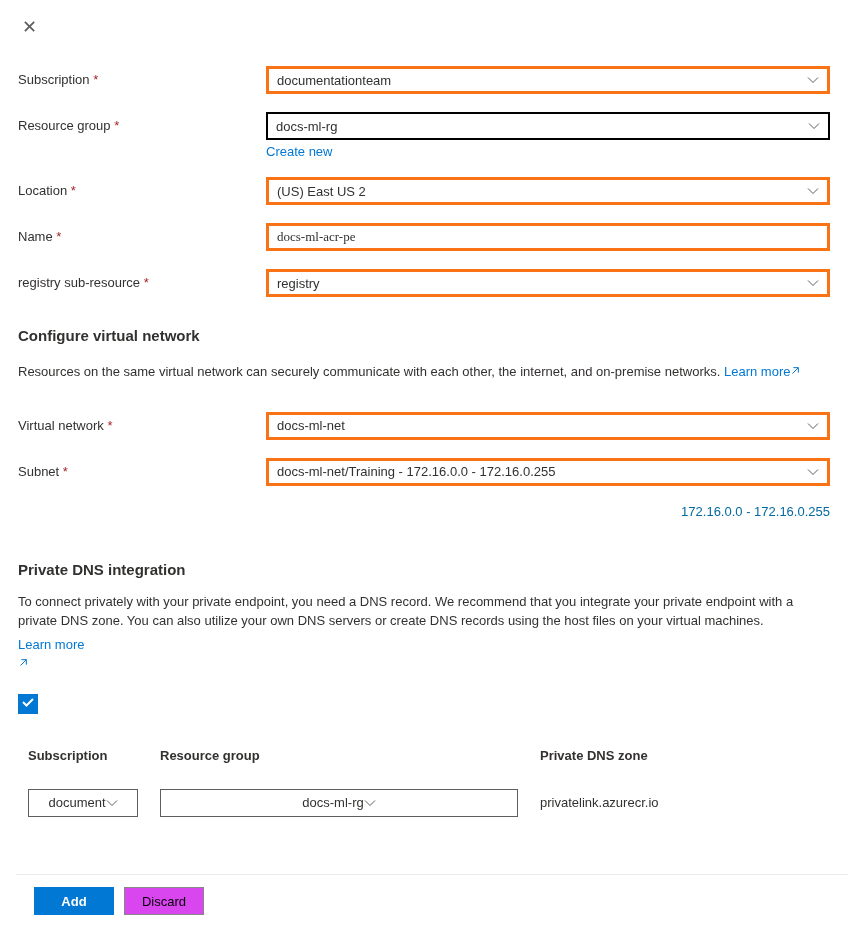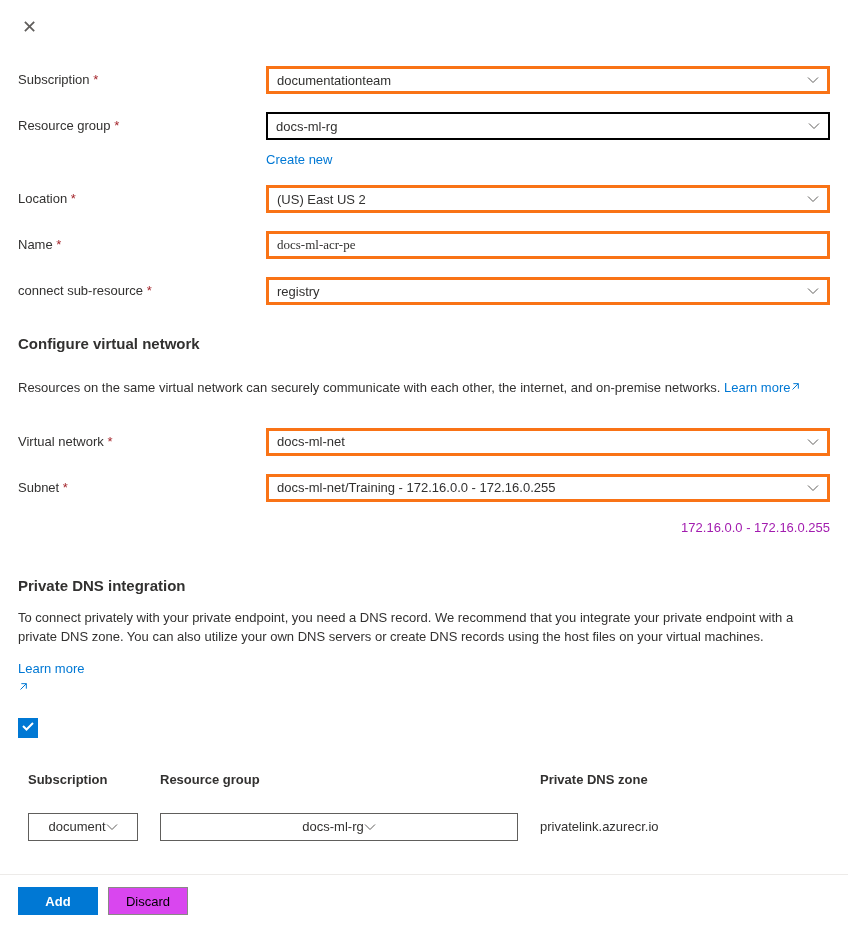--- a/index.html
+++ b/index.html
@@ -72,39 +72,39 @@
       border: 2px solid #000;
     }
     .chevron {
       display: inline-block;
     }
     .chevron svg { width: 12px; height: 12px; display: block; }
     .link {
       color: #0078d4;
       font-size: 13px;
       cursor: pointer;
-      margin-top: 12px;
+      margin-top: 4px;
       display: inline-block;
     }
     h2 {
       font-size: 15px;
       font-weight: 600;
       color: #323130;
       margin-top: 30px;
       margin-bottom: 14px;
     }
     .desc-text {
       font-size: 13px;
       color: #323130;
       line-height: 1.5;
       margin-bottom: 30px;
     }
     .hint-right {
       text-align: right;
-      color: #a21caf;
+      color: #0369a1;
       font-size: 13px;
       margin-top: 10px;
     }
     .checkbox-wrap {
       display: flex;
       align-items: center;
       margin-bottom: 34px;
     }
     .checkbox-wrap .label-col {
       width: 248px;
@@ -147,21 +147,21 @@
       overflow: hidden;
       white-space: nowrap;
     }
     .dns-dropdown .txt { overflow: hidden; text-overflow: ellipsis; }
     .dns-value {
       font-size: 13px;
       padding-top: 6px;
     }
     .footer {
       position: absolute;
-      left: 0; right: 0; bottom: 0;
+      left: 16px; right: 0; bottom: 0;
       border-top: 1px solid #edebe9;
       padding: 12px 18px;
       display: flex;
       gap: 10px;
       background: #fff;
     }
     .btn {
       height: 28px;
       padding: 0 14px;
       font-family: inherit;
@@ -241,21 +241,21 @@
   <div class="label-col">
     <span>Name</span> <span class="required-star">*</span>
   </div>
   <div class="field-col">
     <input class="text-input" value="docs-ml-acr-pe" style="">
   </div>
 </div>
 
 <div class="form-row">
   <div class="label-col">
-    <span>connect sub-resource</span> <span class="required-star">*</span>
+    <span>registry sub-resource</span> <span class="required-star">*</span>
   </div>
   <div class="field-col">
     <div class="dropdown">
       <span>registry</span>
       <span class="chevron">
           <svg viewBox="0 0 12 12">
             <path d="M1 3.5 L6 8.5 L11 3.5" stroke="#605e5c" stroke-width="1" fill="none"></path>
           </svg>
         </span>
     </div>

